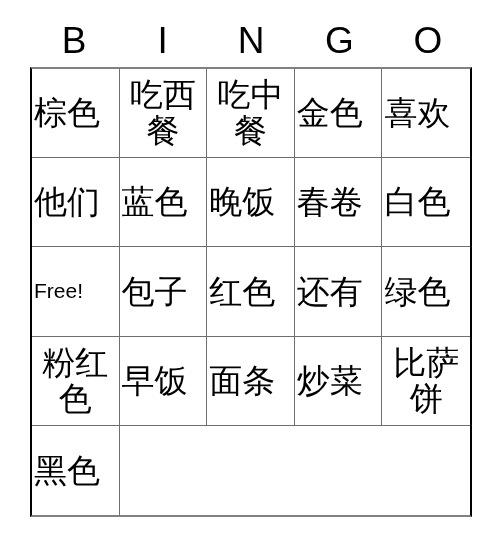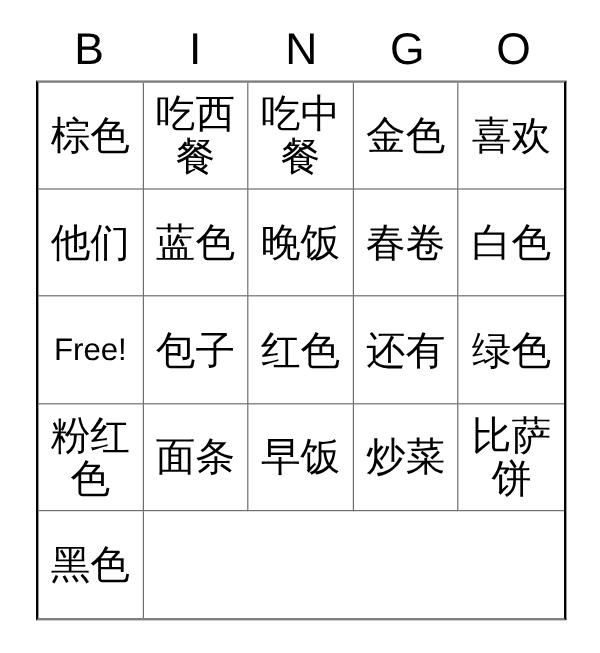--- a/index.html
+++ b/index.html
@@ -56,21 +56,21 @@
     grid-template-columns: repeat(5, 1fr);
     grid-template-rows: repeat(5, 1fr);
     background: #ffffff;
   }
   .cell {
     box-sizing: border-box;
     border-right: 1px solid #6e6e6e;
     border-bottom: 1px solid #6e6e6e;
     display: flex;
     align-items: center;
-    justify-content: center;
+    justify-content: flex-start;
     text-align: center;
     padding: 1px 2px;
     overflow: hidden;
   }
   .cell:nth-child(5n) {
     border-right: none;
   }
   .cell:nth-child(n+21) {
     border-bottom: none;
   }
@@ -78,21 +78,21 @@
     font-size: 33px;
     line-height: 1.08;
     color: #000000;
     font-family: "DejaVu Sans", "Liberation Sans", sans-serif;
     word-break: break-all;
     max-width: 100%;
     font-weight: 400;
   }
   .cell-text.latin {
     font-family: "Liberation Sans", "DejaVu Sans", sans-serif;
-    font-size: 26px;
+    font-size: 21px;
     word-break: normal;
     white-space: nowrap;
   }
 </style>
 </head>
 <body>
 
 <div id="card">
 
   <div id="header-row">
@@ -150,25 +150,25 @@
     <div class="cell">
         <span class="cell-text">还有</span>
       </div>
     <div class="cell">
         <span class="cell-text">绿色</span>
       </div>
     <div class="cell">
         <span class="cell-text">粉红色</span>
       </div>
     <div class="cell">
-        <span class="cell-text">面条</span>
+        <span class="cell-text">早饭</span>
       </div>
 
     <div class="cell">
-        <span class="cell-text">早饭</span>
+        <span class="cell-text">面条</span>
       </div>
     <div class="cell">
         <span class="cell-text">炒菜</span>
       </div>
     <div class="cell">
         <span class="cell-text">比萨饼</span>
       </div>
     <div class="cell">
         <span class="cell-text">黑色</span>
       </div>

